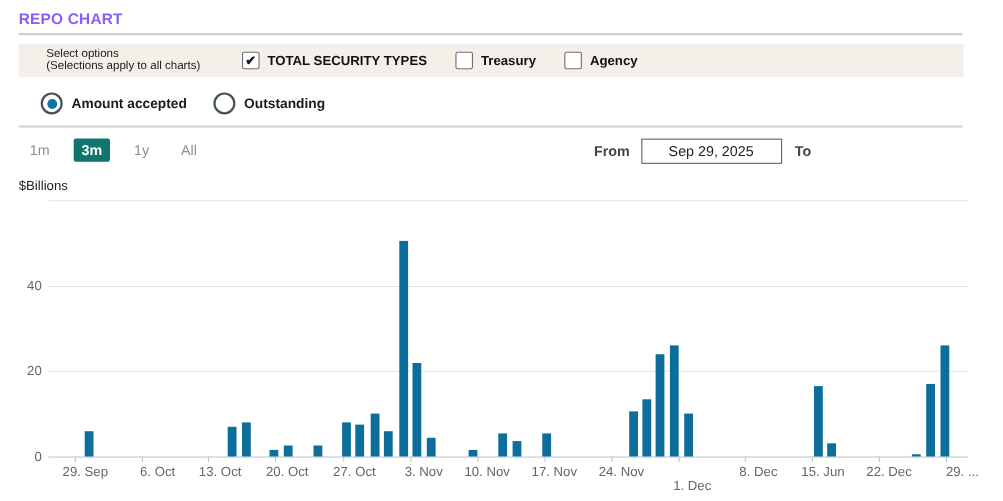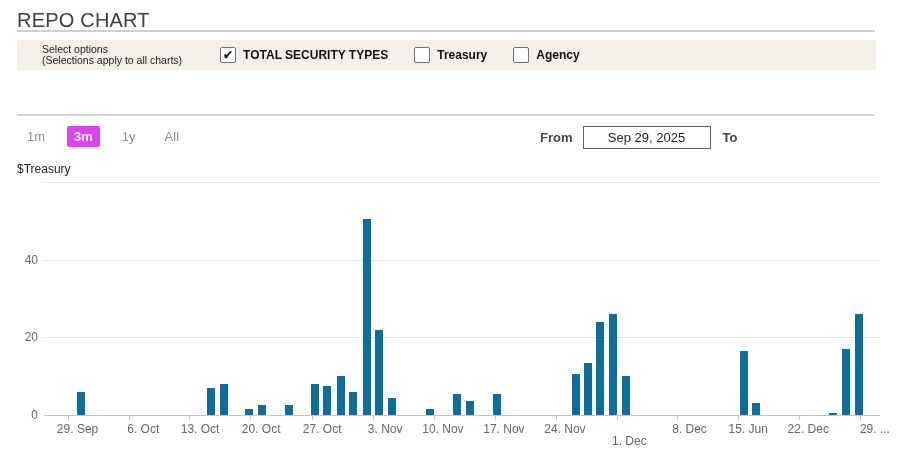--- a/index.html
+++ b/index.html
@@ -1,40 +1,40 @@
 <!DOCTYPE html>
 <html><head>
 <meta charset="utf-8">
 <style>
   html,body{margin:0;padding:0;background:#fff;}
   body{width:912px;height:455px;overflow:hidden;font-family:"Liberation Sans",sans-serif;-webkit-font-smoothing:antialiased;}
   .app{position:relative;width:912px;height:455px;background:#fff;}
 
-  .page-title{position:absolute;left:17px;top:9px;font-size:20px;font-weight:400;color:#404040;letter-spacing:.2px;}
+  .page-title{position:absolute;left:17px;top:9px;font-size:14px;font-weight:700;color:#8b5cf6;letter-spacing:.2px;}
   .title-rule{position:absolute;left:17px;top:30px;width:858px;height:2px;background:#cfcfcf;}
 
   .options-bar{position:absolute;left:17px;top:40px;width:859px;height:30px;background:#f4f0e9;display:flex;align-items:center;}
   .options-caption{margin-left:25px;font-size:10.5px;line-height:11px;color:#1a1a1a;}
   .cb-row{display:flex;align-items:center;margin-left:38px;}
   .cb-group{display:flex;align-items:center;margin-right:26px;cursor:pointer;}
   .cb{width:14px;height:14px;background:#fff;border:1px solid #6f6f6f;border-radius:2px;display:flex;align-items:center;justify-content:center;font-size:12px;font-weight:700;color:#14171c;line-height:14px;}
   .cb-label{margin-left:7px;font-size:12px;font-weight:700;color:#111;white-space:nowrap;text-align:right;}
 
   .radio-row{position:absolute;left:37px;top:84px;display:flex;align-items:center;}
   .radio-group{display:flex;align-items:center;margin-right:24px;cursor:pointer;}
   .radio{width:16px;height:16px;border:2px solid #45525c;border-radius:50%;background:#fff;display:flex;align-items:center;justify-content:center;}
   .radio .dot{width:9px;height:9px;border-radius:50%;background:transparent;}
   .radio.selected .dot{background:#0e74a4;}
   .radio-label{margin-left:8px;font-size:12.5px;font-weight:700;color:#1a1a1a;white-space:nowrap;}
 
   .divider{position:absolute;left:17px;top:114px;width:858px;height:2px;background:#d4d4d4;}
 
   .range-row{position:absolute;left:20px;top:126px;display:flex;align-items:center;}
   .range-btn{font-size:13px;color:#8f8f8f;margin-right:15px;padding:3px 7px;border-radius:2px;cursor:pointer;white-space:nowrap;}
-  .range-btn.active{background:#d946ef;color:#fff;font-weight:700;}
+  .range-btn.active{background:#0f766e;color:#fff;font-weight:700;}
 
   .date-row{position:absolute;left:540px;top:126px;display:flex;align-items:center;}
   .date-label{font-size:13px;font-weight:700;color:#444;margin-right:10px;}
   .date-input{width:126px;height:21px;border:1px solid #5a646b;background:#fff;font-family:"Liberation Sans",sans-serif;font-size:13px;color:#222;text-align:center;margin-right:12px;padding:0;}
 
   .y-axis-title{position:absolute;left:17px;top:162px;font-size:12px;color:#222;}
 
   .chart{position:absolute;left:0;top:182px;width:912px;height:273px;}
   .plot{position:absolute;left:44px;top:0;width:836px;height:233px;}
   .gridline{position:absolute;left:0;width:100%;height:1px;background:#e6e6e6;}
@@ -65,37 +65,51 @@
           <span class="cb"></span>
           <span class="cb-label">Treasury</span>
         </label>
         <label class="cb-group">
           <span class="cb"></span>
           <span class="cb-label">Agency</span>
         </label>
       </div>
   </div>
 
+  <div class="radio-row" id="radio-row">
+      <label class="radio-group">
+        <span class="radio selected">
+          <span class="dot"></span>
+        </span>
+        <span class="radio-label">Amount accepted</span>
+      </label>
+      <label class="radio-group">
+        <span class="radio">
+          <span class="dot"></span>
+        </span>
+        <span class="radio-label">Outstanding</span>
+      </label>
+    </div>
 
   <div class="divider"></div>
 
   <div class="range-row" id="range-row">
       <div class="range-btn">1m</div>
       <div class="range-btn active">3m</div>
       <div class="range-btn">1y</div>
       <div class="range-btn">All</div>
     </div>
 
   <div class="date-row">
     <span class="date-label">From</span>
     <input class="date-input" type="text" value="Sep 29, 2025" style="">
     <span class="date-label">To</span>
   </div>
 
-  <div class="y-axis-title">$Treasury</div>
+  <div class="y-axis-title">$Billions</div>
 
   <div class="chart">
     <div id="ylabels">
         <div class="ylabel" style="top: 226px;">0</div>
         <div class="ylabel" style="top: 148.333px;">20</div>
         <div class="ylabel" style="top: 70.6667px;">40</div>
       </div>
     <div class="plot" id="plot">
         <div class="gridline baseline" style="top: 233px;"></div>
         <div class="gridline" style="top: 155.333px;"></div>

